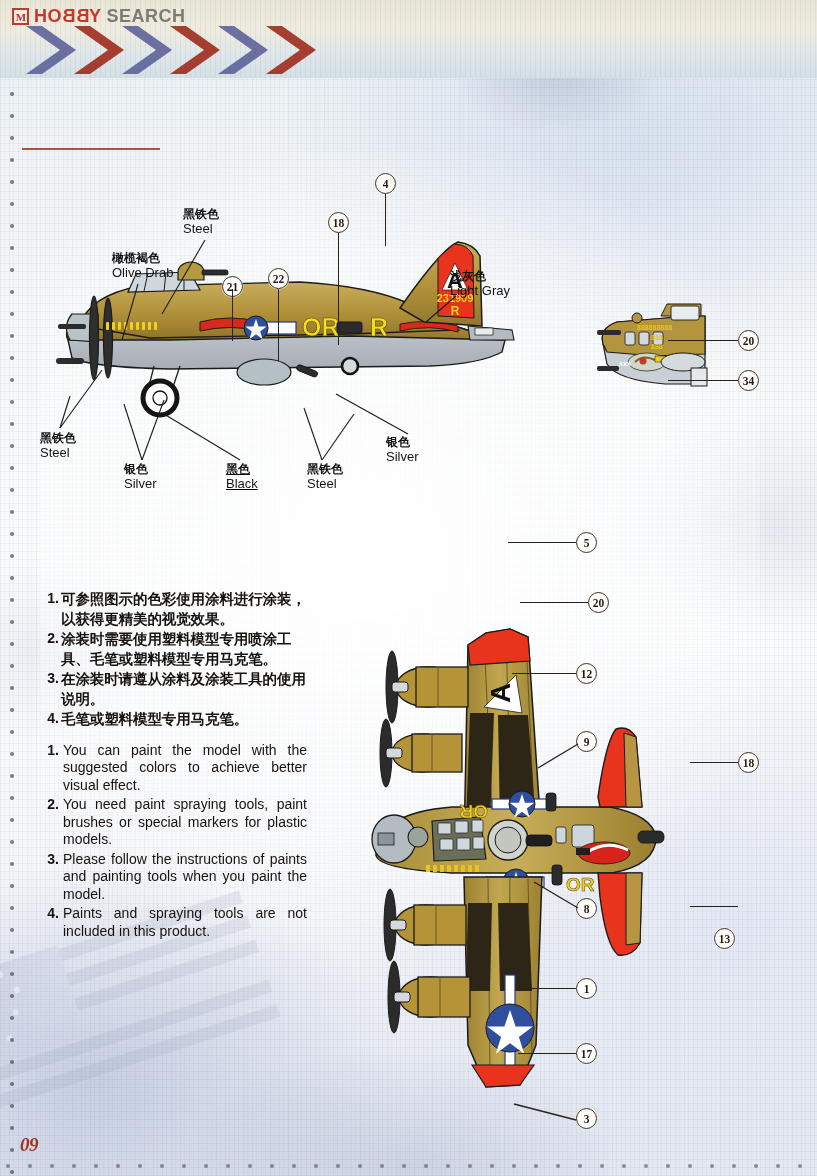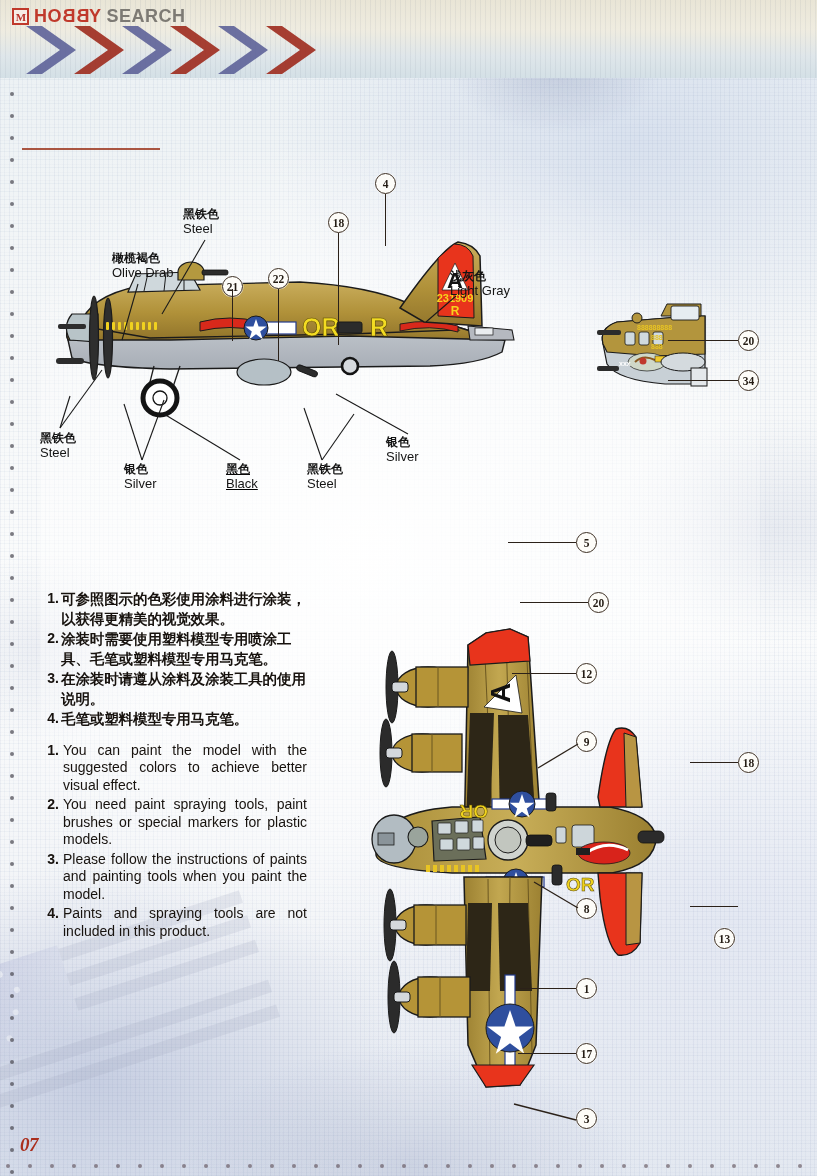--- a/index.html
+++ b/index.html
@@ -801,14 +801,14 @@
           <span class="num">3.</span>
           <span class="txt">Please follow the instructions of paints and painting tools when you paint the model.</span>
         </li>
         <li>
           <span class="num">4.</span>
           <span class="txt">Paints and spraying tools are not included in this product.</span>
         </li>
       </ol>
   </div>
 
-  <div class="pagenum">07</div>
+  <div class="pagenum">09</div>
 </div>
 
 </body></html>

